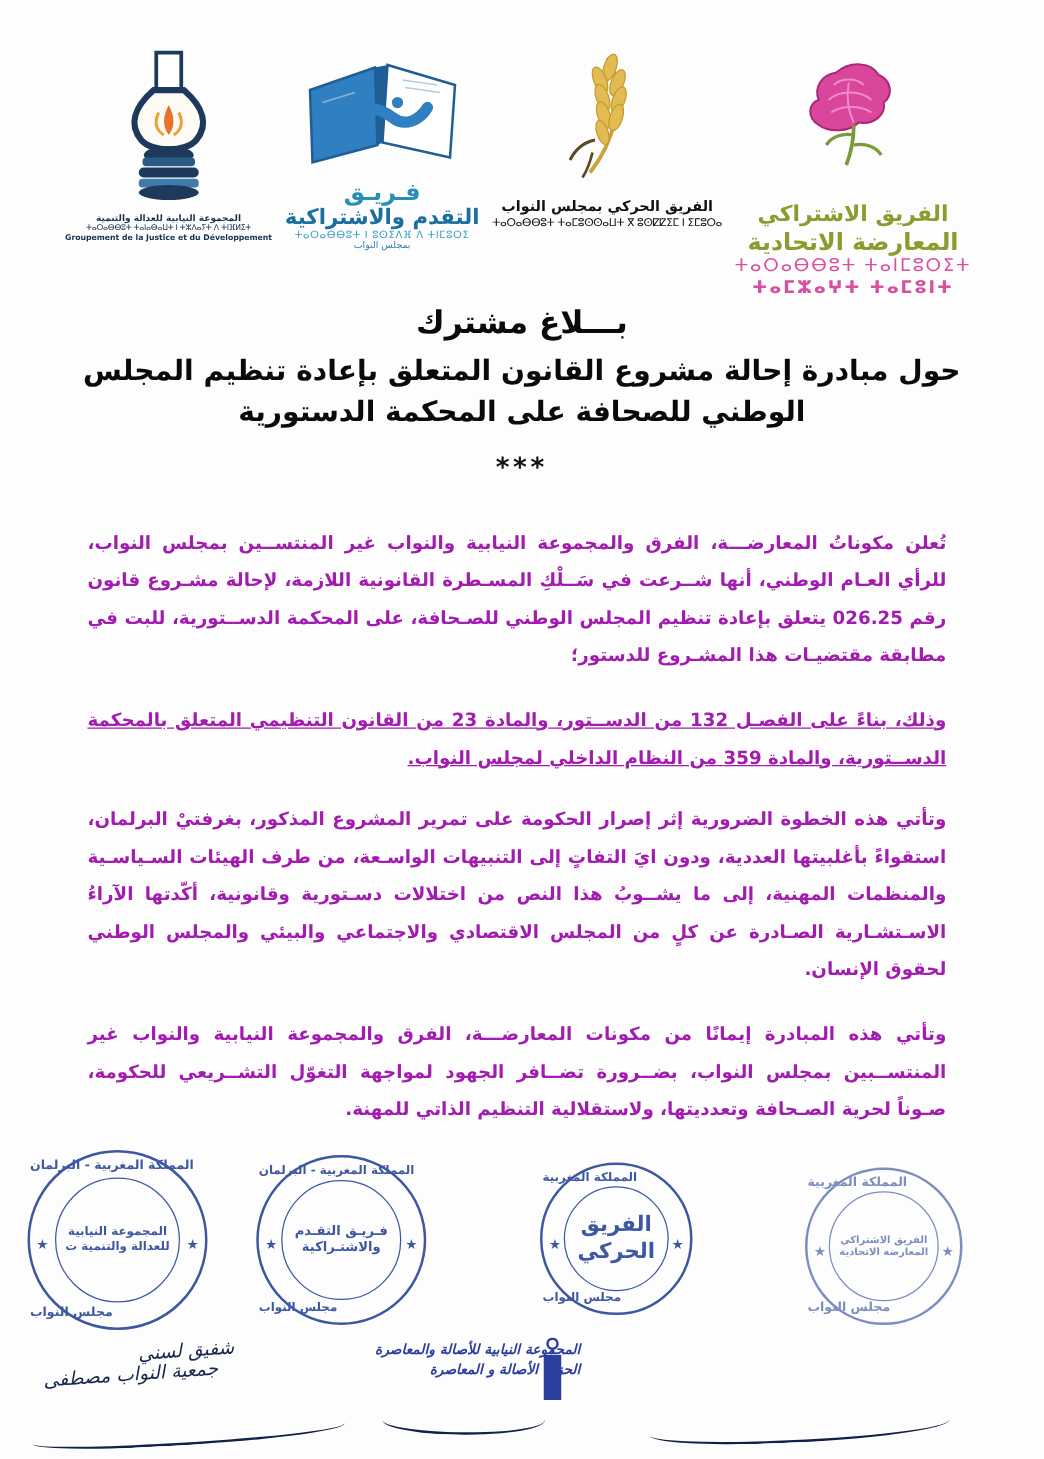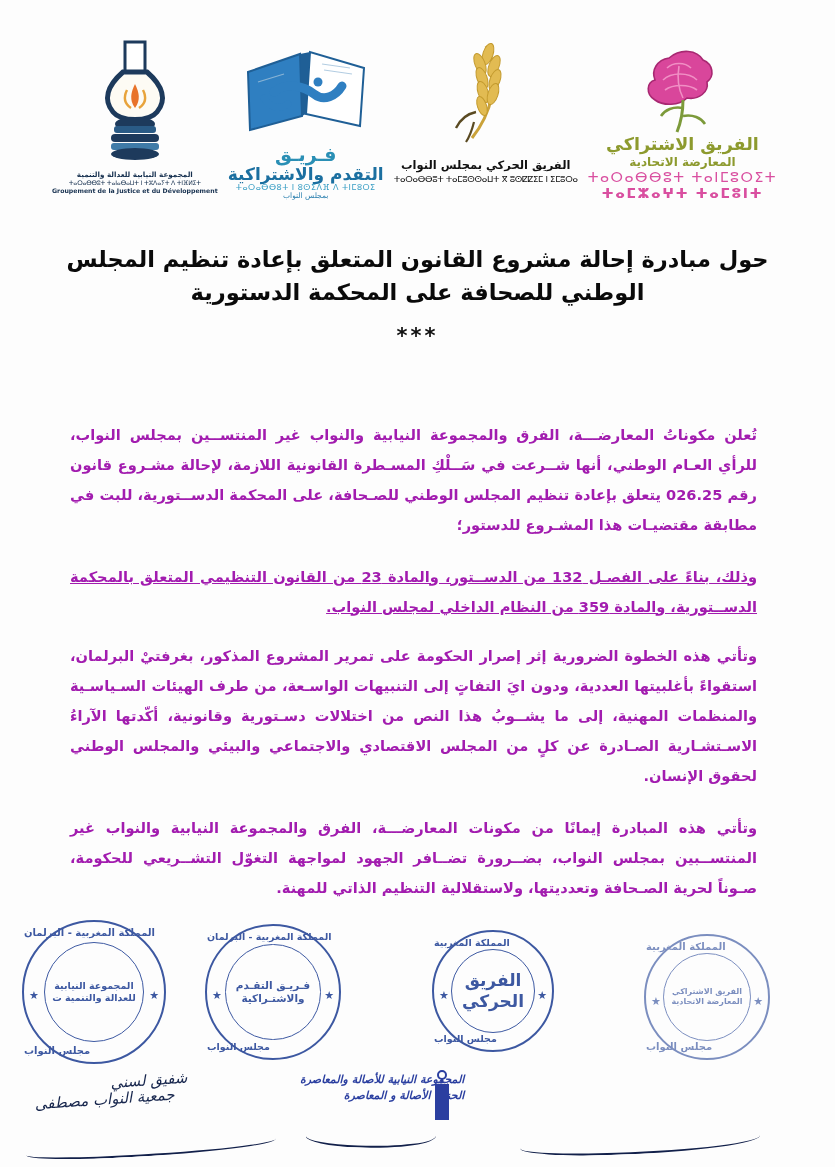--- a/index.html
+++ b/index.html
@@ -61,26 +61,26 @@
   .pps-caption .p4 { font-size: 7.5px; color: #2a7fae; letter-spacing: 1px; }
 
   
   .wheat-wrap { width: 88px; height: 118px; position: relative; }
   .mp-caption { text-align: center; line-height: 1.35; margin-top: 2px; }
   .mp-caption .m1 { font-size: 11.5px; color: #111; font-weight: bold; }
   .mp-caption .m2 { font-size: 8.5px; color: #111; letter-spacing: -.3px; }
 
   
   .rose-wrap { width: 106px; height: 96px; position: relative; }
-  .usfp-caption { text-align: center; line-height: 1.18; }
+  .usfp-caption { text-align: center; line-height: 1.18; margin-top: 28px; }
   .usfp-caption .u1 {
     font-size: 17.5px; font-weight: bold; color: #8d9a2e; letter-spacing: 1px;
   }
   .usfp-caption .u2 {
-    font-size: 12px; font-weight: bold; color: #8d9a2e; letter-spacing: 1px;
+    font-size: 19px; font-weight: bold; color: #8d9a2e; letter-spacing: 1px;
   }
   .usfp-caption .u3 { font-size: 14px; color: #d94fa0; letter-spacing: 1.5px; font-weight: normal;}
   .usfp-caption .u4 { font-size: 14px; color: #d94fa0; letter-spacing: 1.5px; font-weight: bold;}
 
   
   .title-area {
     position: absolute;
     top: 243px; left: 0; right: 0;
     text-align: center;
   }
@@ -331,20 +331,21 @@
         <div class="u1">الفريق الاشتراكي</div>
         <div class="u2">المعارضة الاتحادية</div>
         <div class="u3">ⵜⴰⵔⴰⴱⴱⵓⵜ ⵜⴰⵏⵎⵓⵔⵉⵜ</div>
         <div class="u4">ⵜⴰⵎⵣⴰⵖⵜ ⵜⴰⵎⵓⵏⵜ</div>
       </div>
     </div>
 
   </div>
 
   <div class="title-area">
+    <div class="title-main">بـــلاغ مشترك</div>
     <div class="title-sub">حول مبادرة إحالة مشروع القانون المتعلق بإعادة تنظيم المجلس الوطني للصحافة على المحكمة الدستورية</div>
     <div class="title-stars">***</div>
   </div>
 
   <div class="body-area">
     <p class="para">تُعلن مكوناتُ المعارضـــة، الفرق والمجموعة النيابية والنواب غير المنتســين بمجلس النواب، للرأي العـام الوطني، أنها شــرعت في سَــلْكِ المسـطرة القانونية اللازمة، لإحالة مشـروع قانون رقم 026.25 يتعلق بإعادة تنظيم المجلس الوطني للصـحافة، على المحكمة الدســتورية، للبت في مطابقة مقتضيـات هذا المشـروع للدستور؛</p>
     <p class="para p-tight">وذلك، بناءً على الفصـل 132 من الدســتور، والمادة 23 من القانون التنظيمي المتعلق بالمحكمة الدســتورية، والمادة 359 من النظام الداخلي لمجلس النواب.</p>
     <p class="para">وتأتي هذه الخطوة الضرورية إثر إصرار الحكومة على تمرير المشروع المذكور، بغرفتيْ البرلمان، استقواءً بأغلبيتها العددية، ودون ايَ التفاتٍ إلى التنبيهات الواسـعة، من طرف الهيئات السـياسـية والمنظمات المهنية، إلى ما يشــوبُ هذا النص من اختلالات دسـتورية وقانونية، أكّدتها الآراءُ الاسـتشـارية الصـادرة عن كلٍ من المجلس الاقتصادي والاجتماعي والبيئي والمجلس الوطني لحقوق الإنسان.</p>
     <p class="para">وتأتي هذه المبادرة إيمانًا من مكونات المعارضـــة، الفرق والمجموعة النيابية والنواب غير المنتســبين بمجلس النواب، بضــرورة تضــافر الجهود لمواجهة التغوّل التشــريعي للحكومة، صـوناً لحرية الصـحافة وتعدديتها، ولاستقلالية التنظيم الذاتي للمهنة.</p>
   </div>

